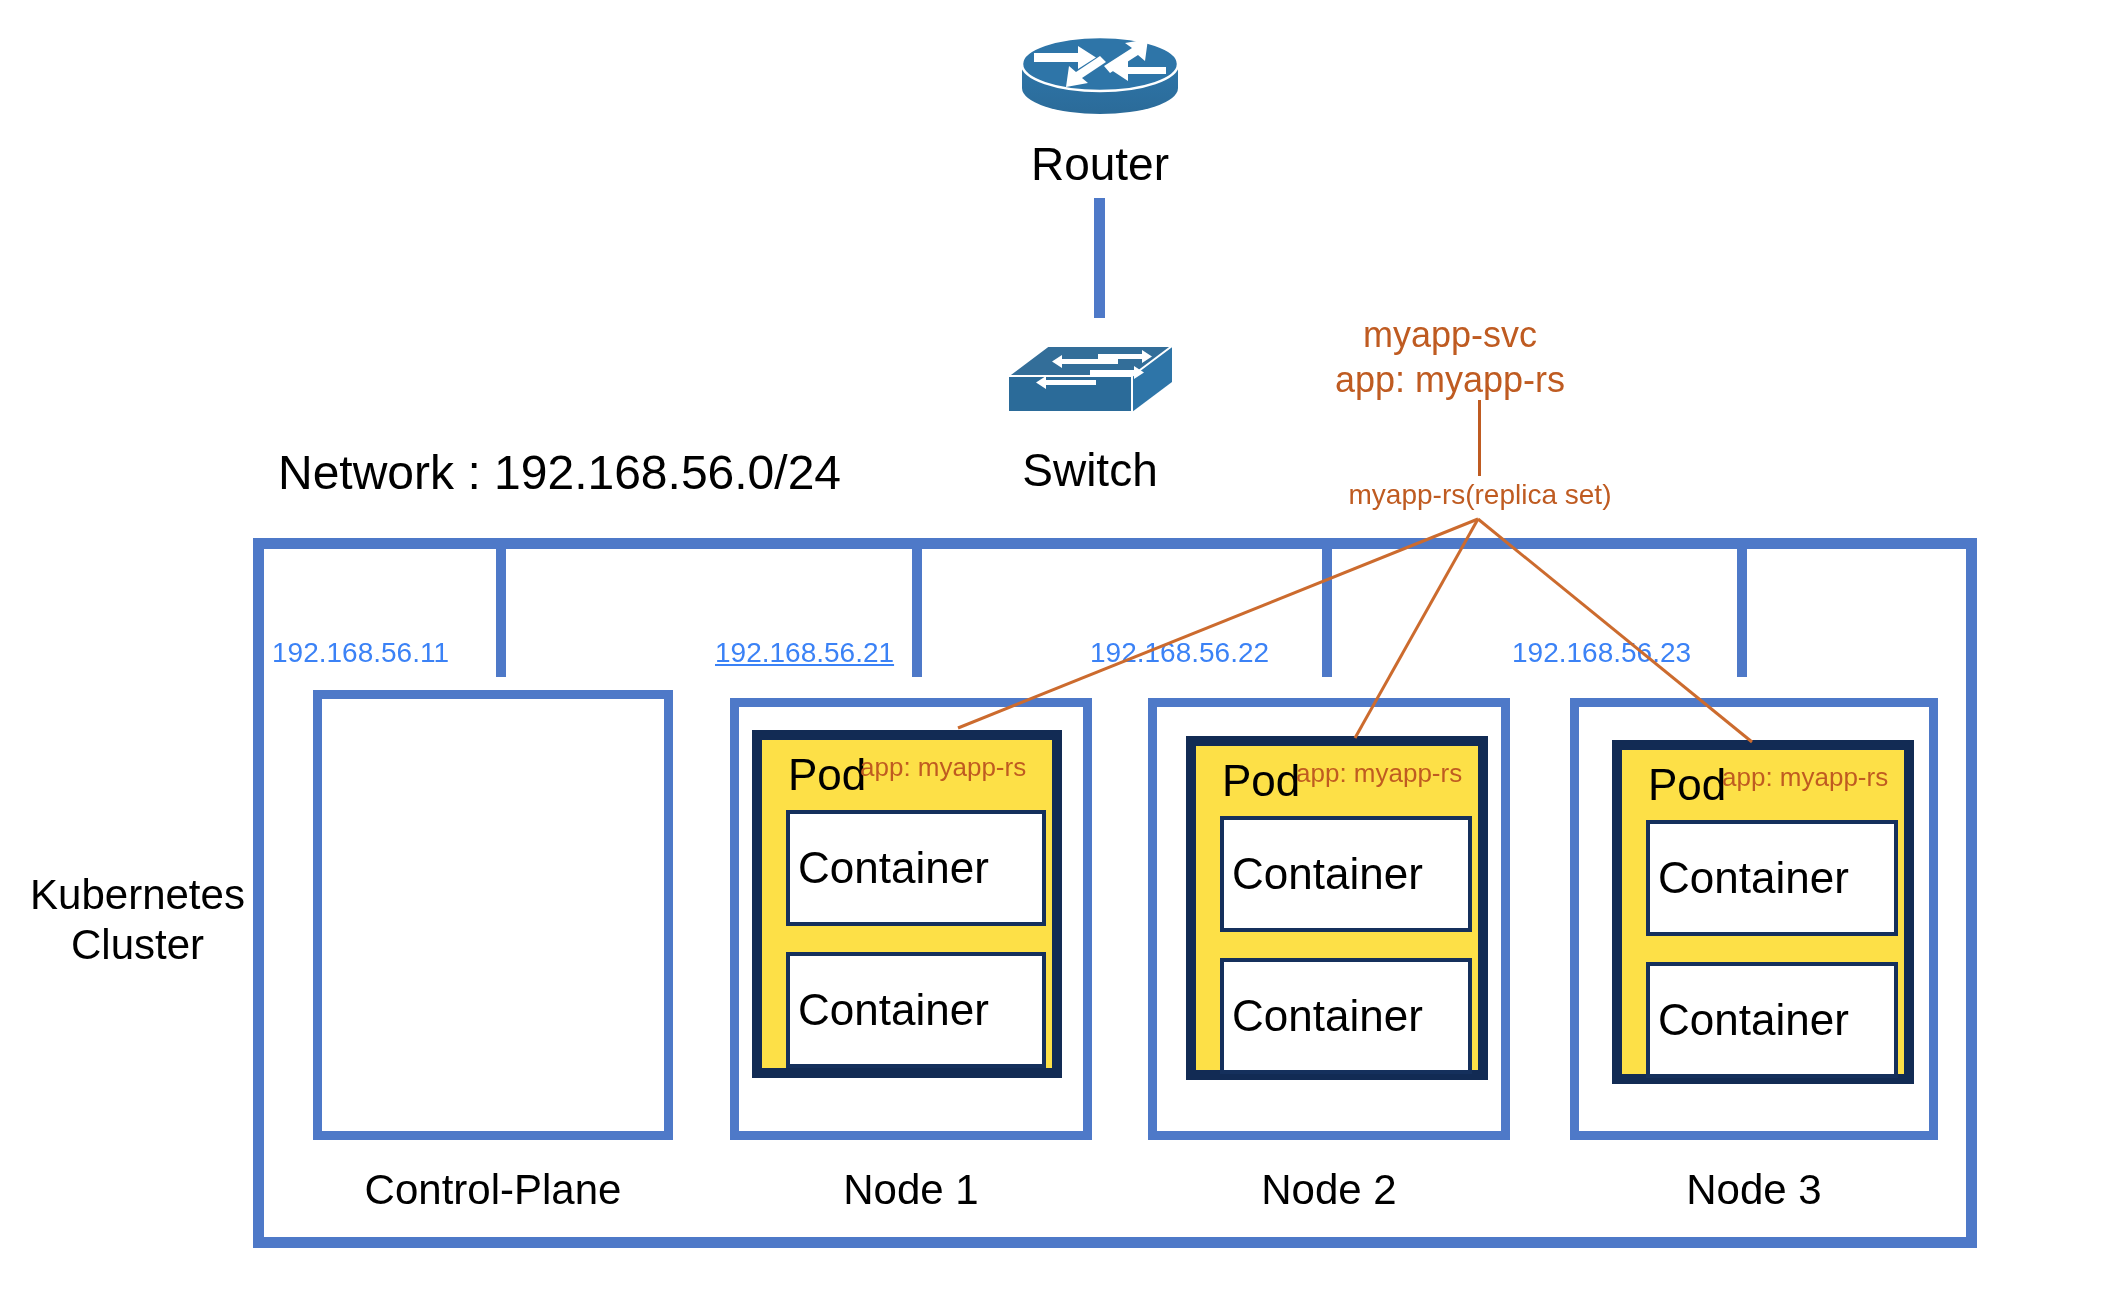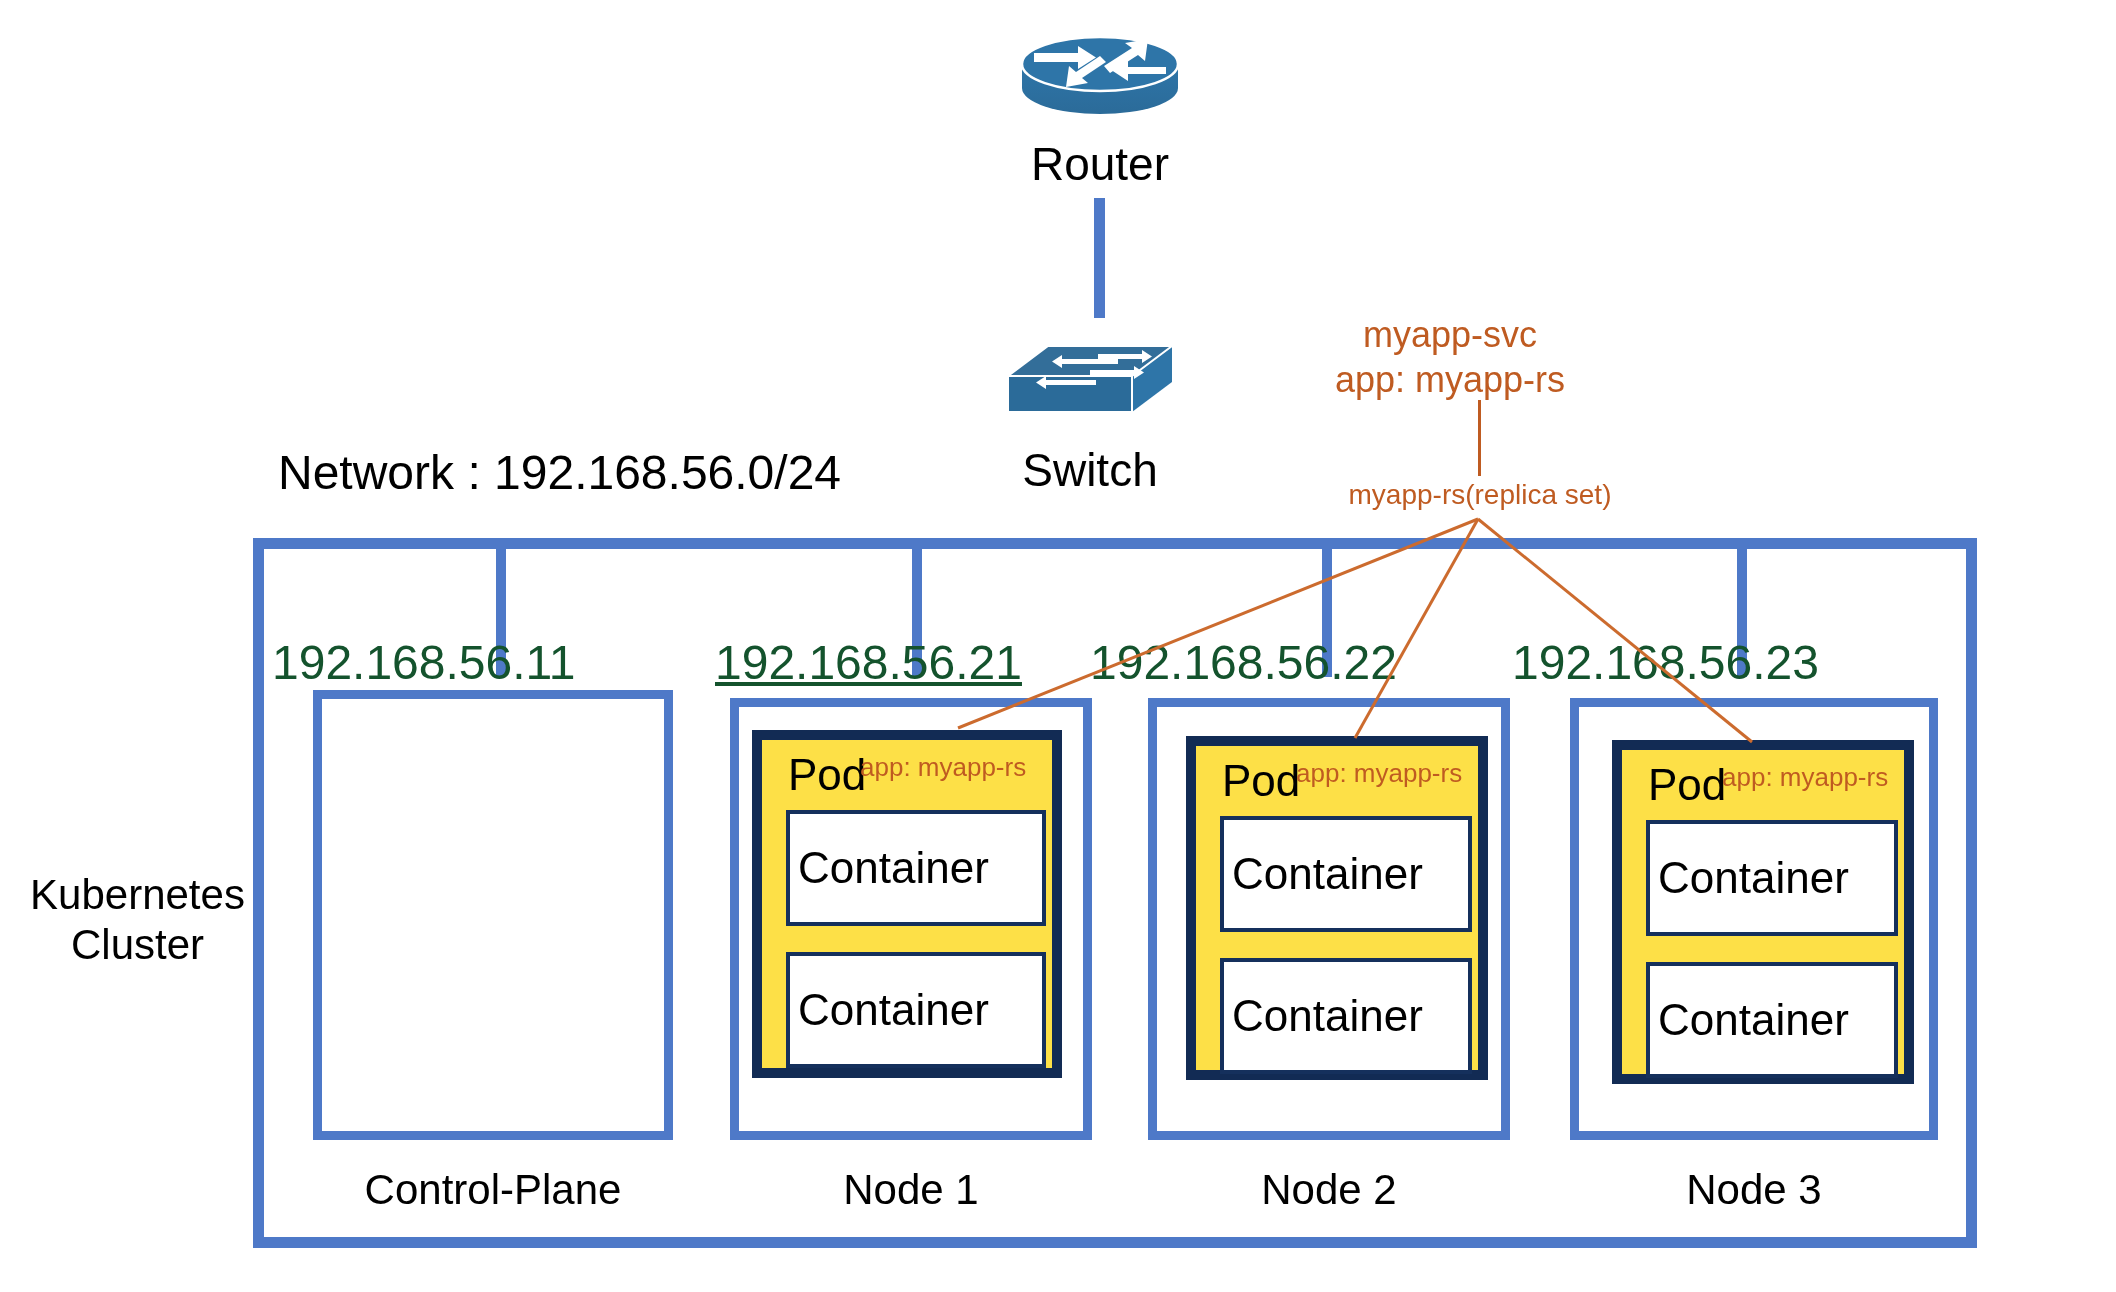--- a/index.html
+++ b/index.html
@@ -7,21 +7,21 @@
        font-family:"Liberation Sans","DejaVu Sans",sans-serif;color:#000;}
 
   .stage{position:absolute;left:0;top:0;width:2116px;height:1292px;}
 
   
   .lbl{position:absolute;white-space:nowrap;line-height:1.05;}
   .lbl-center{text-align:center;}
 
   .t-device   {font-size:46px;color:#000;}
   .t-network  {font-size:48px;color:#000;}
-  .t-ip       {font-size:48px;color:#14532d;}
+  .t-ip       {font-size:28px;color:#3b82f6;}
   .t-nodename {font-size:42px;color:#000;}
   .t-cluster  {font-size:42px;color:#000;text-align:center;line-height:1.18;}
   .t-pod      {font-size:44px;color:#000;}
   .t-container{font-size:44px;color:#000;}
   .t-orange-big{font-size:36px;color:#BF5B21;line-height:1.25;text-align:center;}
   .t-orange-mid{font-size:28px;color:#BF5B21;}
   .t-orange-sm{font-size:26px;color:#BF5B21;}
 
   
   .device-icon{position:absolute;}

